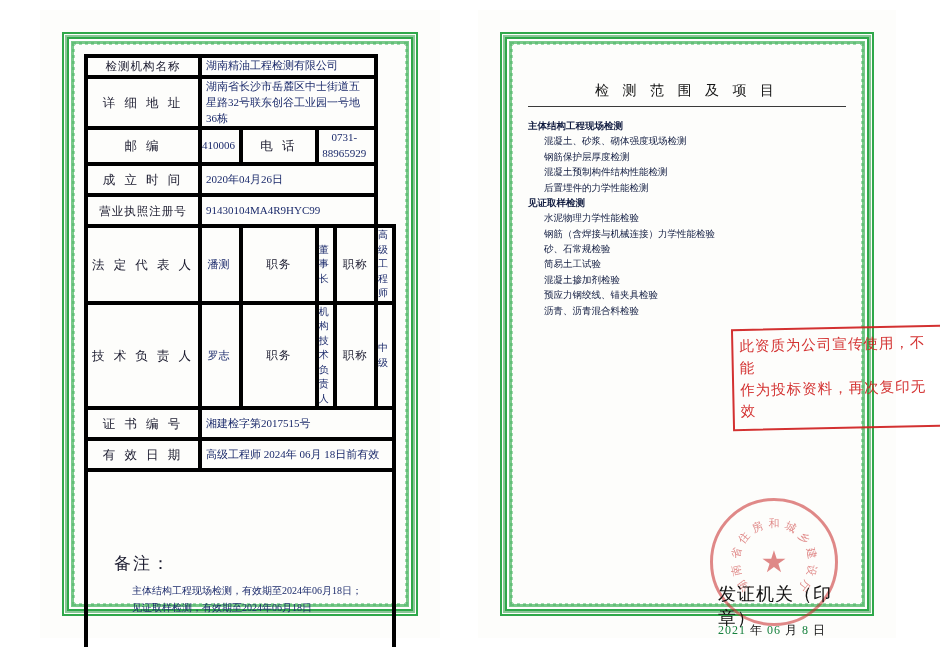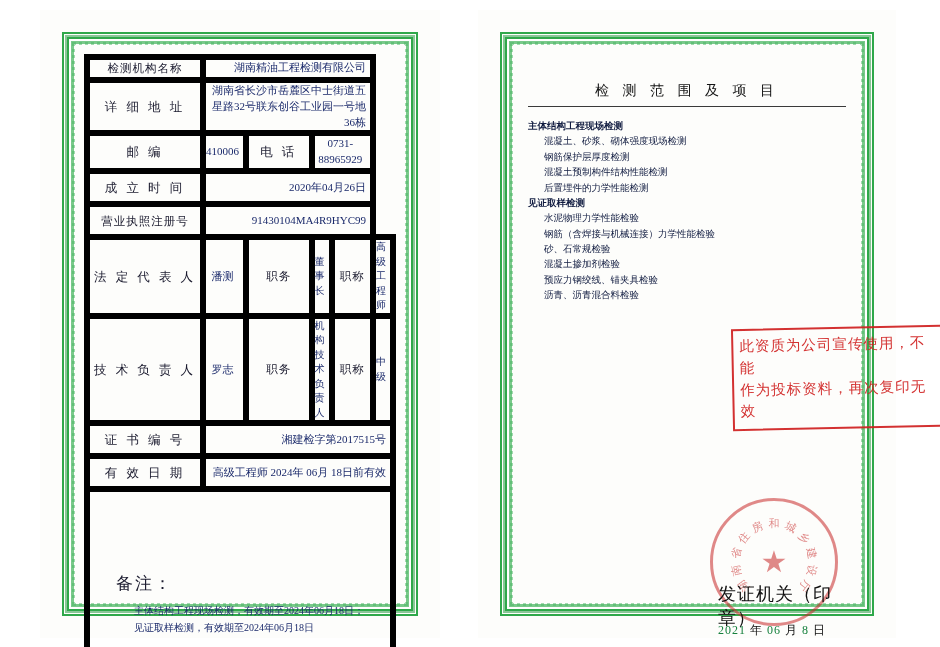--- a/index.html
+++ b/index.html
@@ -62,39 +62,38 @@
     bottom: 44px;
   }
   
   table.cert {
     border-collapse: collapse;
     width: 100%;
     font-size: 11px;
     color: #1a1a2e;
   }
   table.cert td {
-    border: 6px solid #000000;
+    border: 4px solid #000000;
     padding: 0 4px;
     vertical-align: middle;
     line-height: 1.45;
   }
   td.lab {
     width: 92px;
     text-align: center;
     letter-spacing: 3px;
     font-size: 12.5px;
     white-space: nowrap;
     font-weight: 500;
   }
   td.lab.tight { letter-spacing: 1px; font-size: 11.5px;}
   td.val {
     font-size: 11px;
     color: #1b2a6b;
     padding-left: 6px;
-    text-align: right;
   }
   td.val.ctr { text-align: center; padding-left: 0;}
   td.sublab {
     width: 34px;
     text-align: center;
     font-size: 11.5px;
     letter-spacing: 1px;
     white-space: nowrap;
   }
   td.small { font-size: 10px; }
@@ -277,20 +276,21 @@
       <div class="scope-list">
         <div class="g">主体结构工程现场检测</div>
         <div class="i1">混凝土、砂浆、砌体强度现场检测</div>
         <div class="i1">钢筋保护层厚度检测</div>
         <div class="i1">混凝土预制构件结构性能检测</div>
         <div class="i1">后置埋件的力学性能检测</div>
         <div class="g">见证取样检测</div>
         <div class="i1">水泥物理力学性能检验</div>
         <div class="i1">钢筋（含焊接与机械连接）力学性能检验</div>
         <div class="i1">砂、石常规检验</div>
+        <div class="i1">简易土工试验</div>
         <div class="i1">混凝土掺加剂检验</div>
         <div class="i1">预应力钢绞线、锚夹具检验</div>
         <div class="i1">沥青、沥青混合料检验</div>
       </div>
 
       <div class="red-stamp">
         <div>此资质为公司宣传使用，不能</div>
         <div>作为投标资料，再次复印无效</div>
       </div>
 

